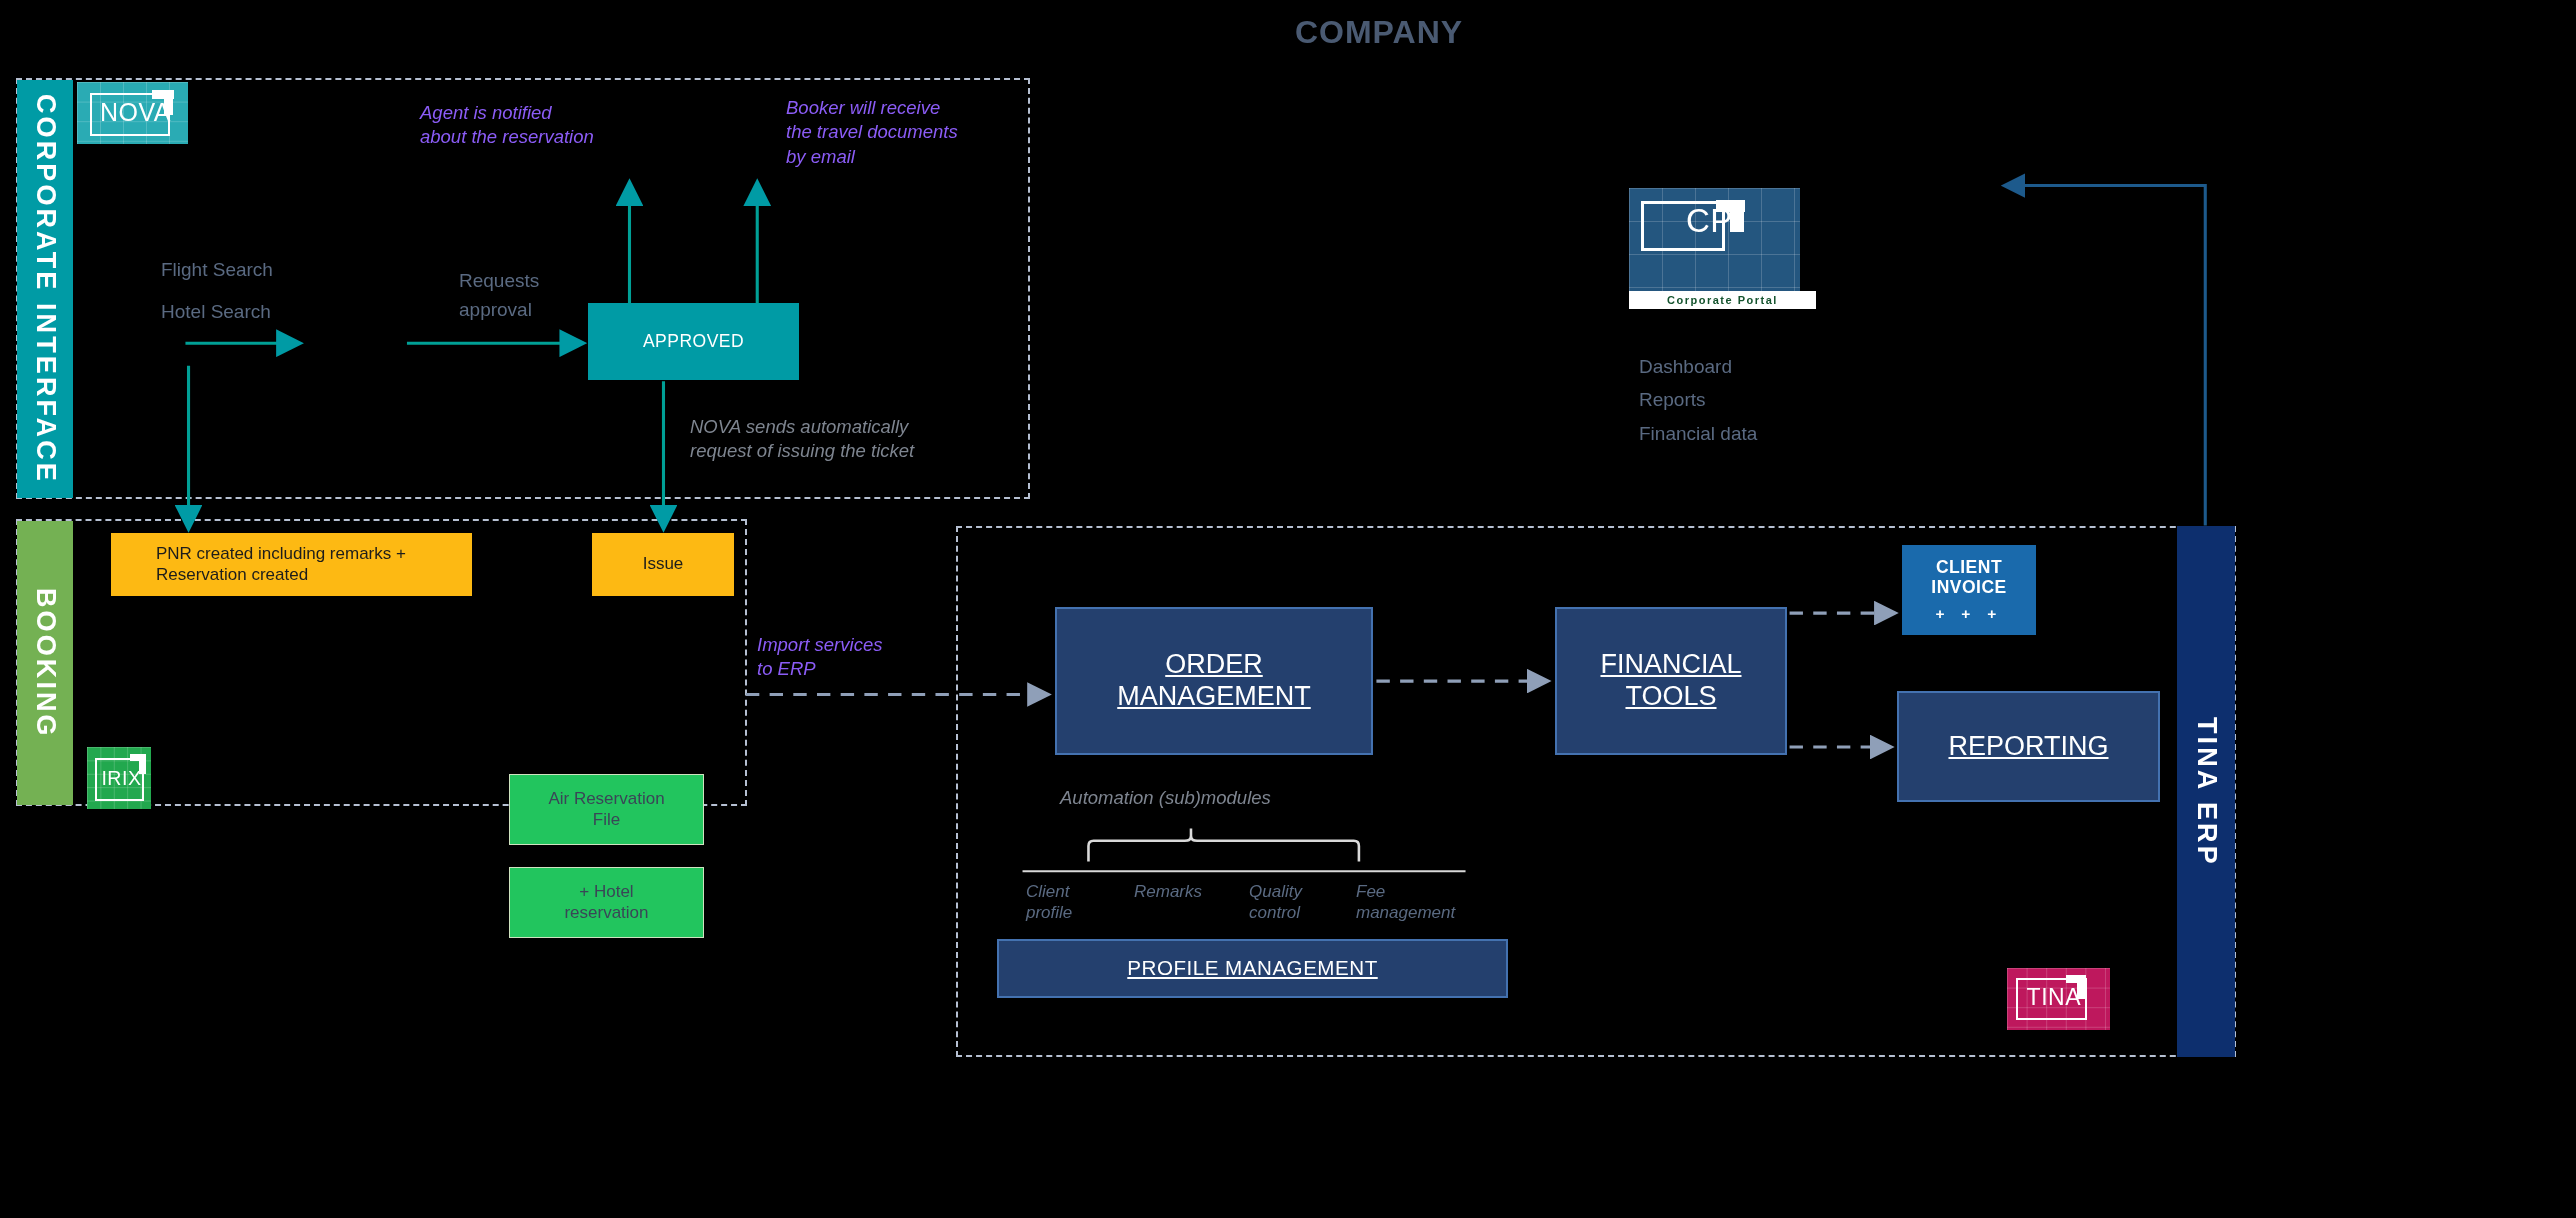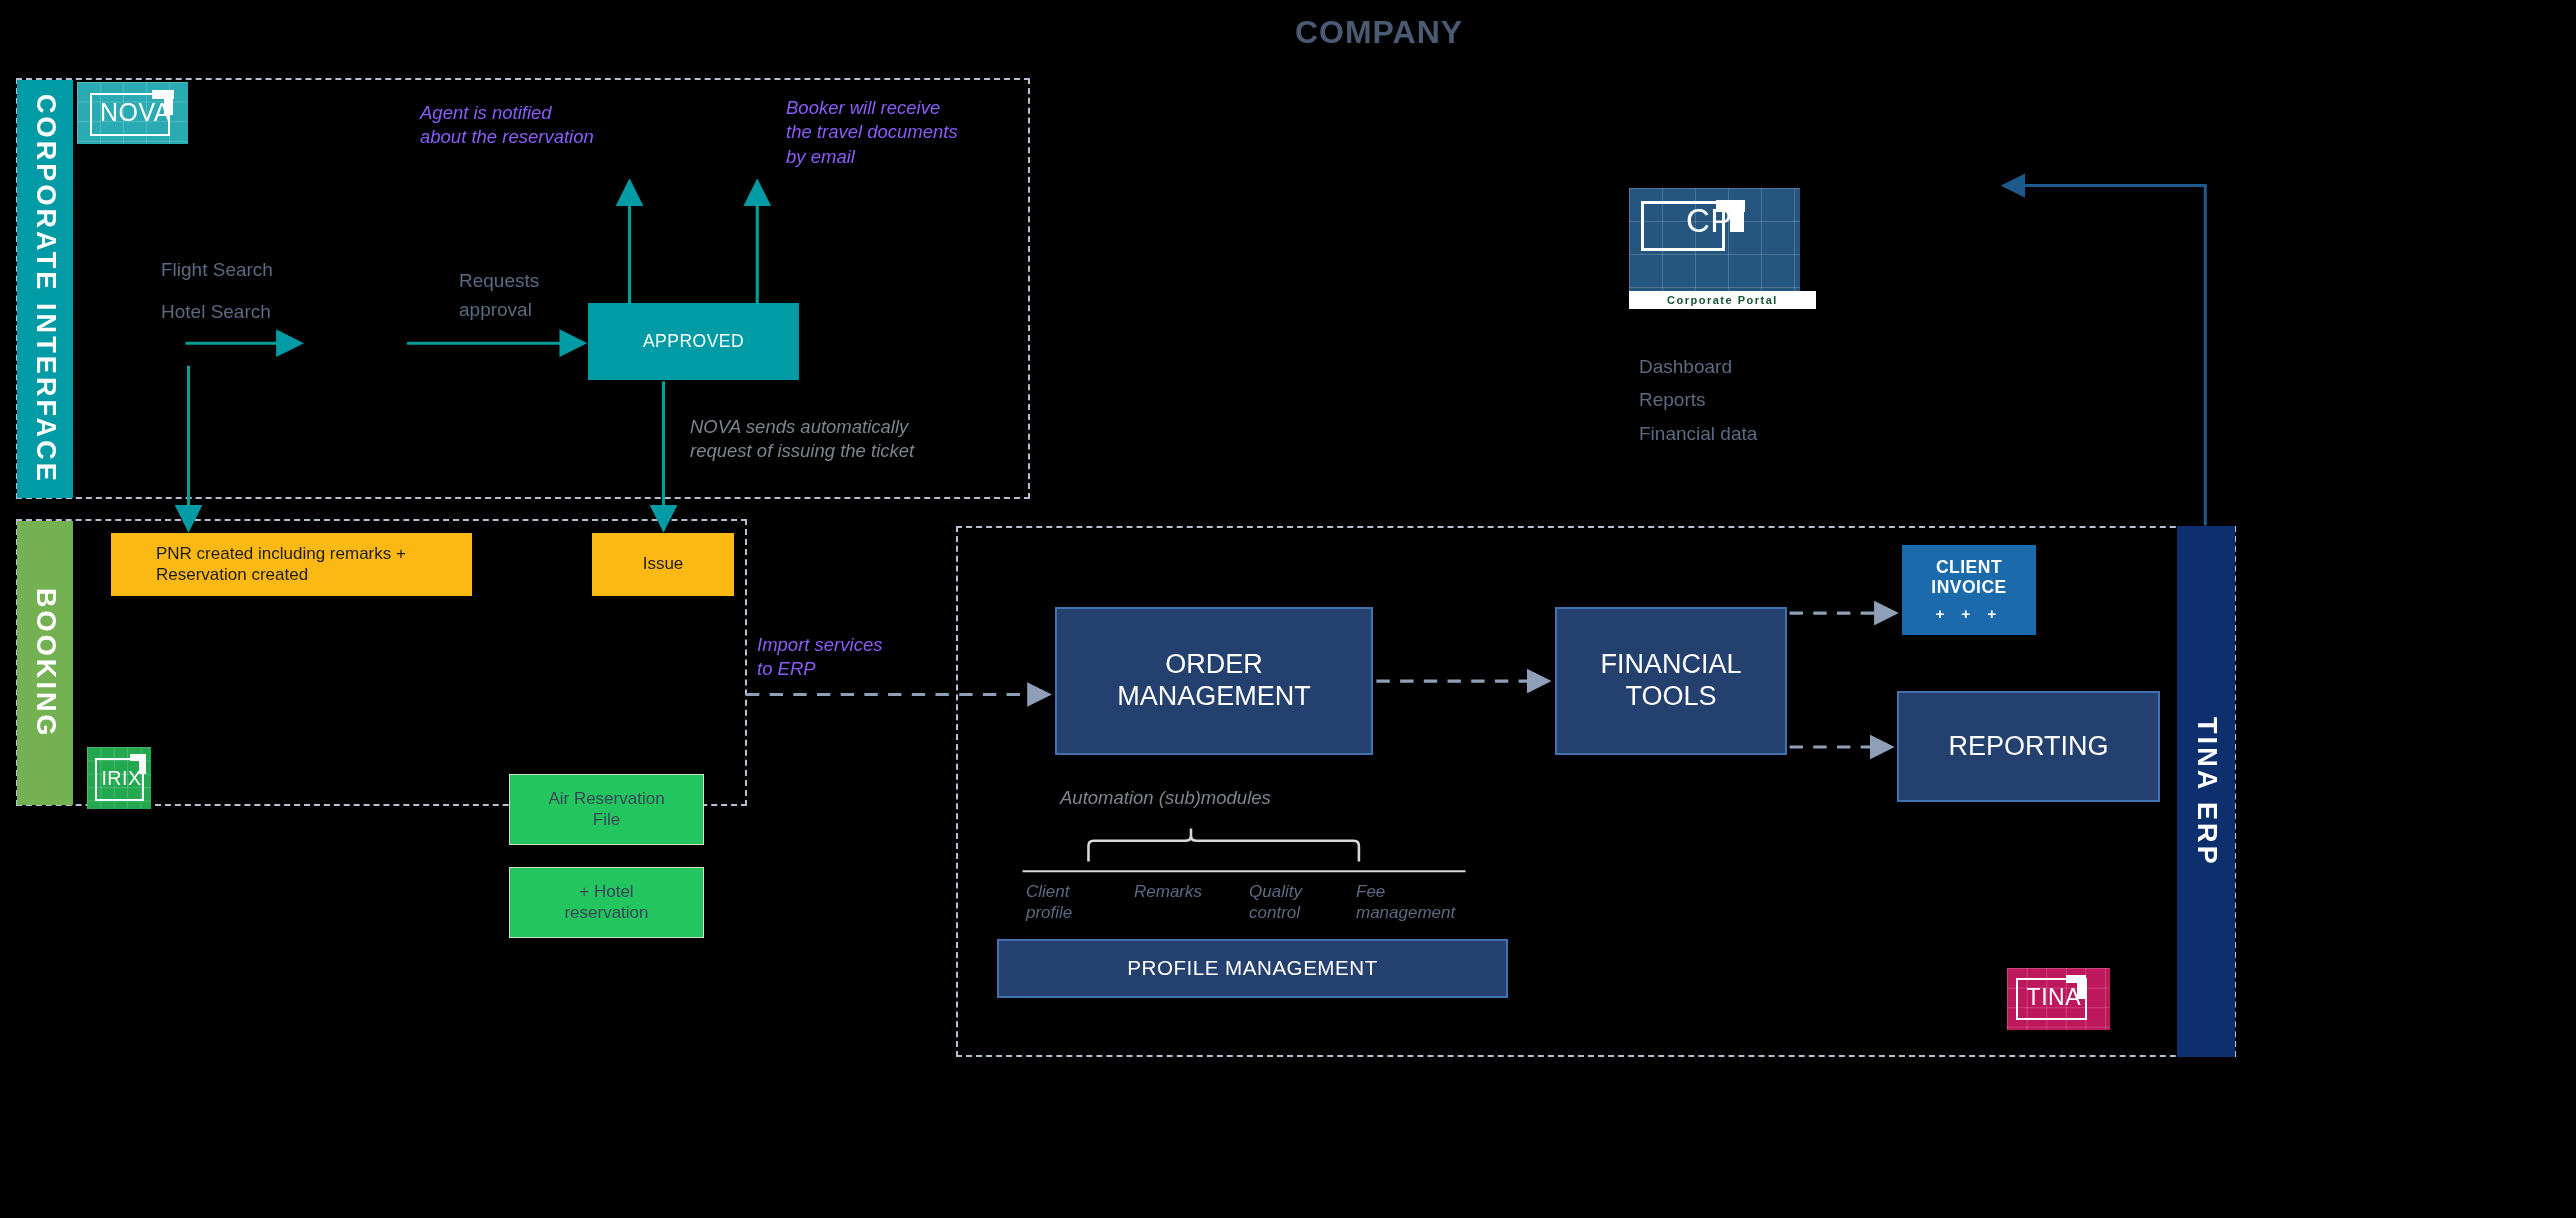--- a/index.html
+++ b/index.html
@@ -34,21 +34,21 @@
   .logo-flag{position:absolute;background:#fff;}
   .logo-flag::after{content:"";position:absolute;background:inherit;}
 
   
   .box{position:absolute;box-sizing:border-box;display:flex;
        align-items:center;justify-content:center;text-align:center;line-height:1.18;}
   .teal-box{background:#009ba5;color:#fff;font-size:17.5px;letter-spacing:0.5px;}
   .amber-box{background:#fdb913;color:#1d1d1b;font-size:17px;}
   .amber-box.left{justify-content:flex-start;text-align:left;padding-left:11.3px;}
   .green-box{background:#22c55e;border:1.5px solid #cfe3c0;color:#3a4657;font-size:17px;}
-  .navy-box{background:#24406e;border:2.1px solid #4472b0;color:#fff;}
+  .navy-box{background:#24406e;border:2.1px solid #4472b0;color:#fff;text-decoration:underline;}
   .navy-box.big{font-size:27px;}
   .navy-box.pm{font-size:20.6px;letter-spacing:0.5px;}
   .lightblue-box{background:#1a6aac;color:#fff;font-size:17.5px;font-weight:700;
        letter-spacing:0.5px;flex-direction:column;}
 
   
   .note{position:absolute;color:#8b5cf6;font-style:italic;font-size:18.5px;line-height:1.32;}
   .note.grey{color:#7e8590;}
   .label{position:absolute;color:#5a6a82;font-size:19px;line-height:1.5;}
 

